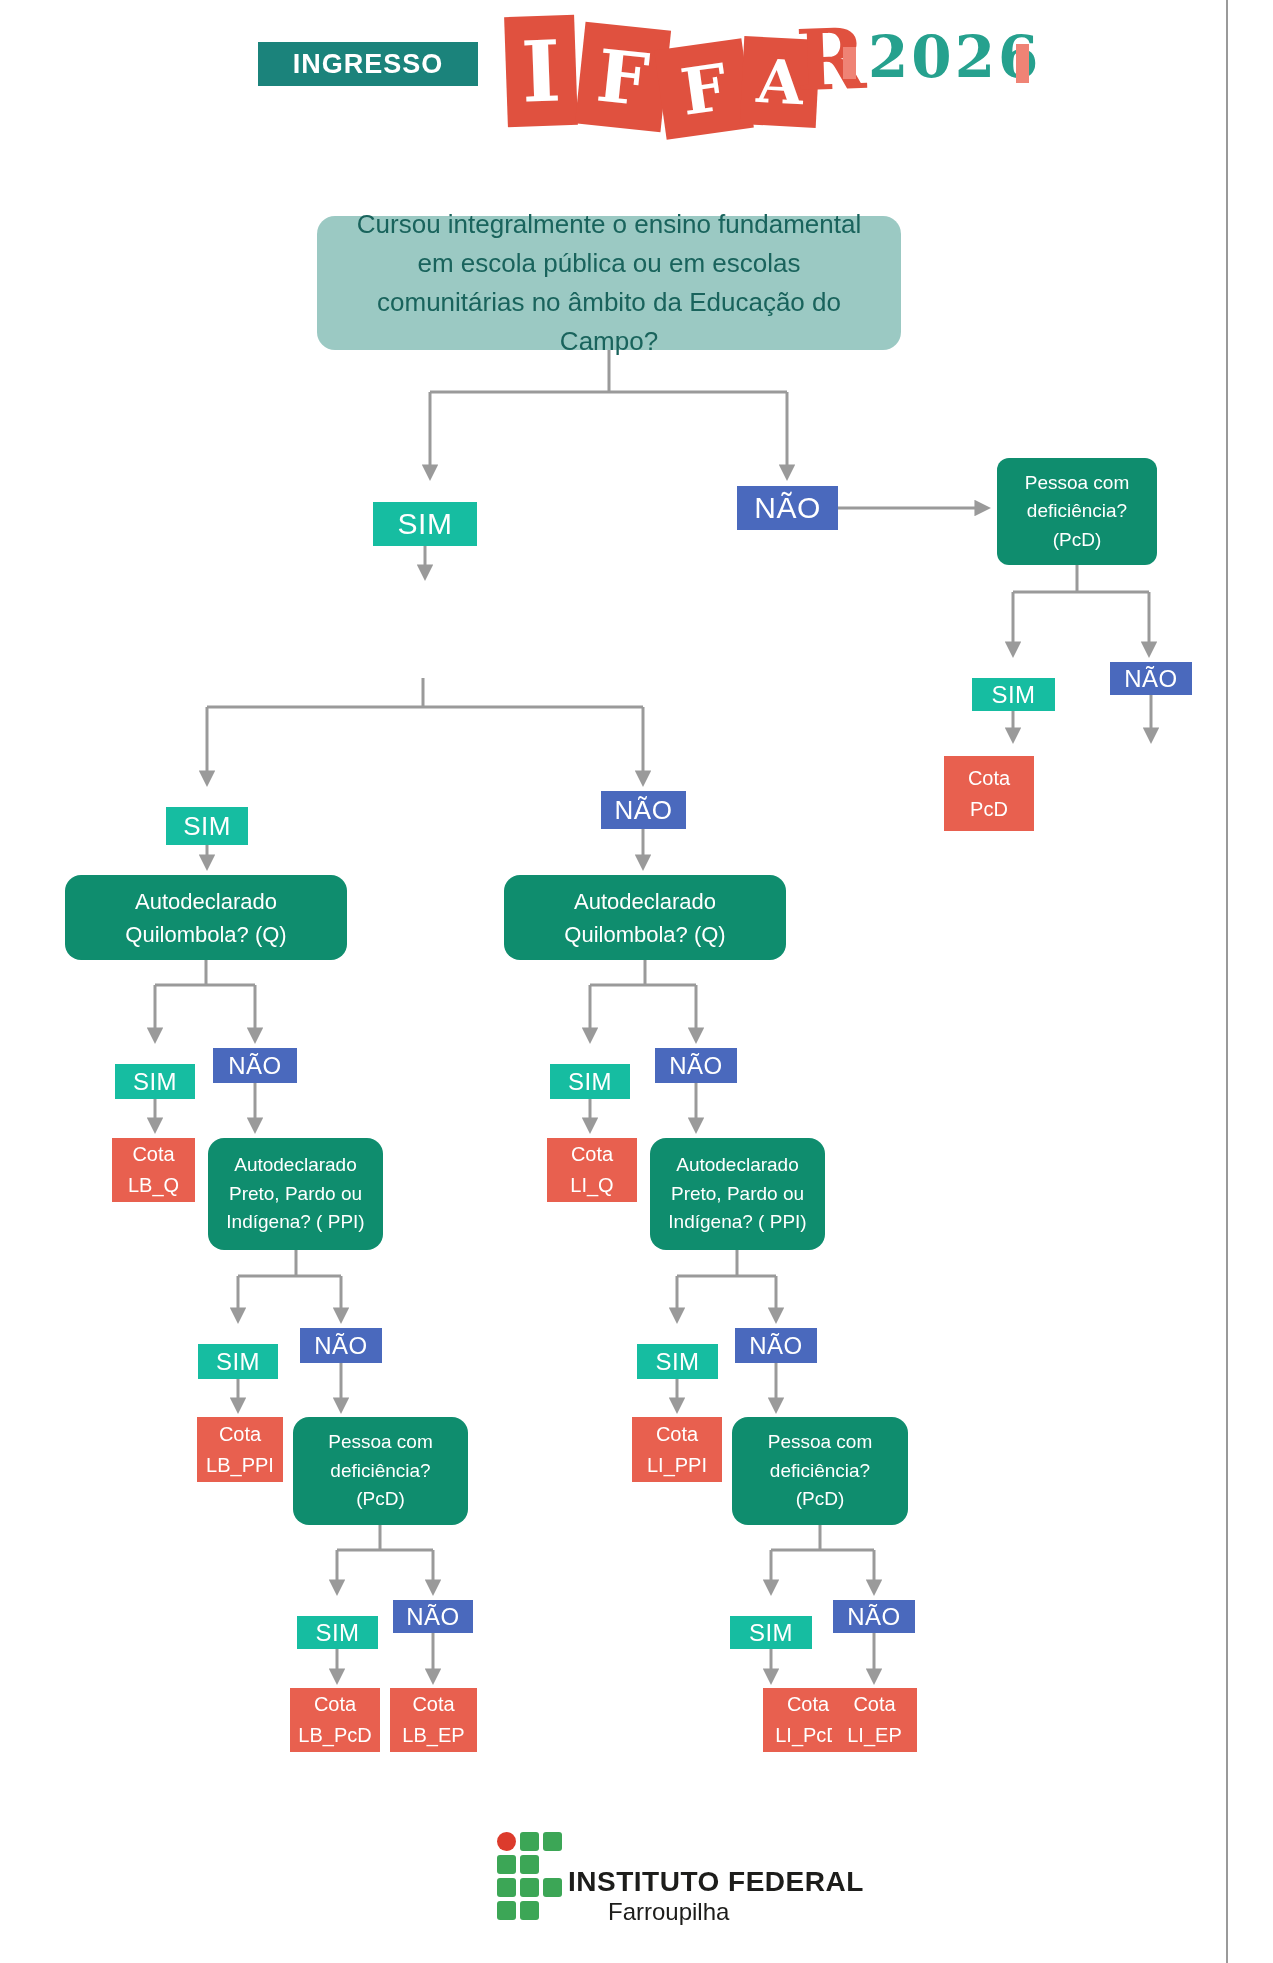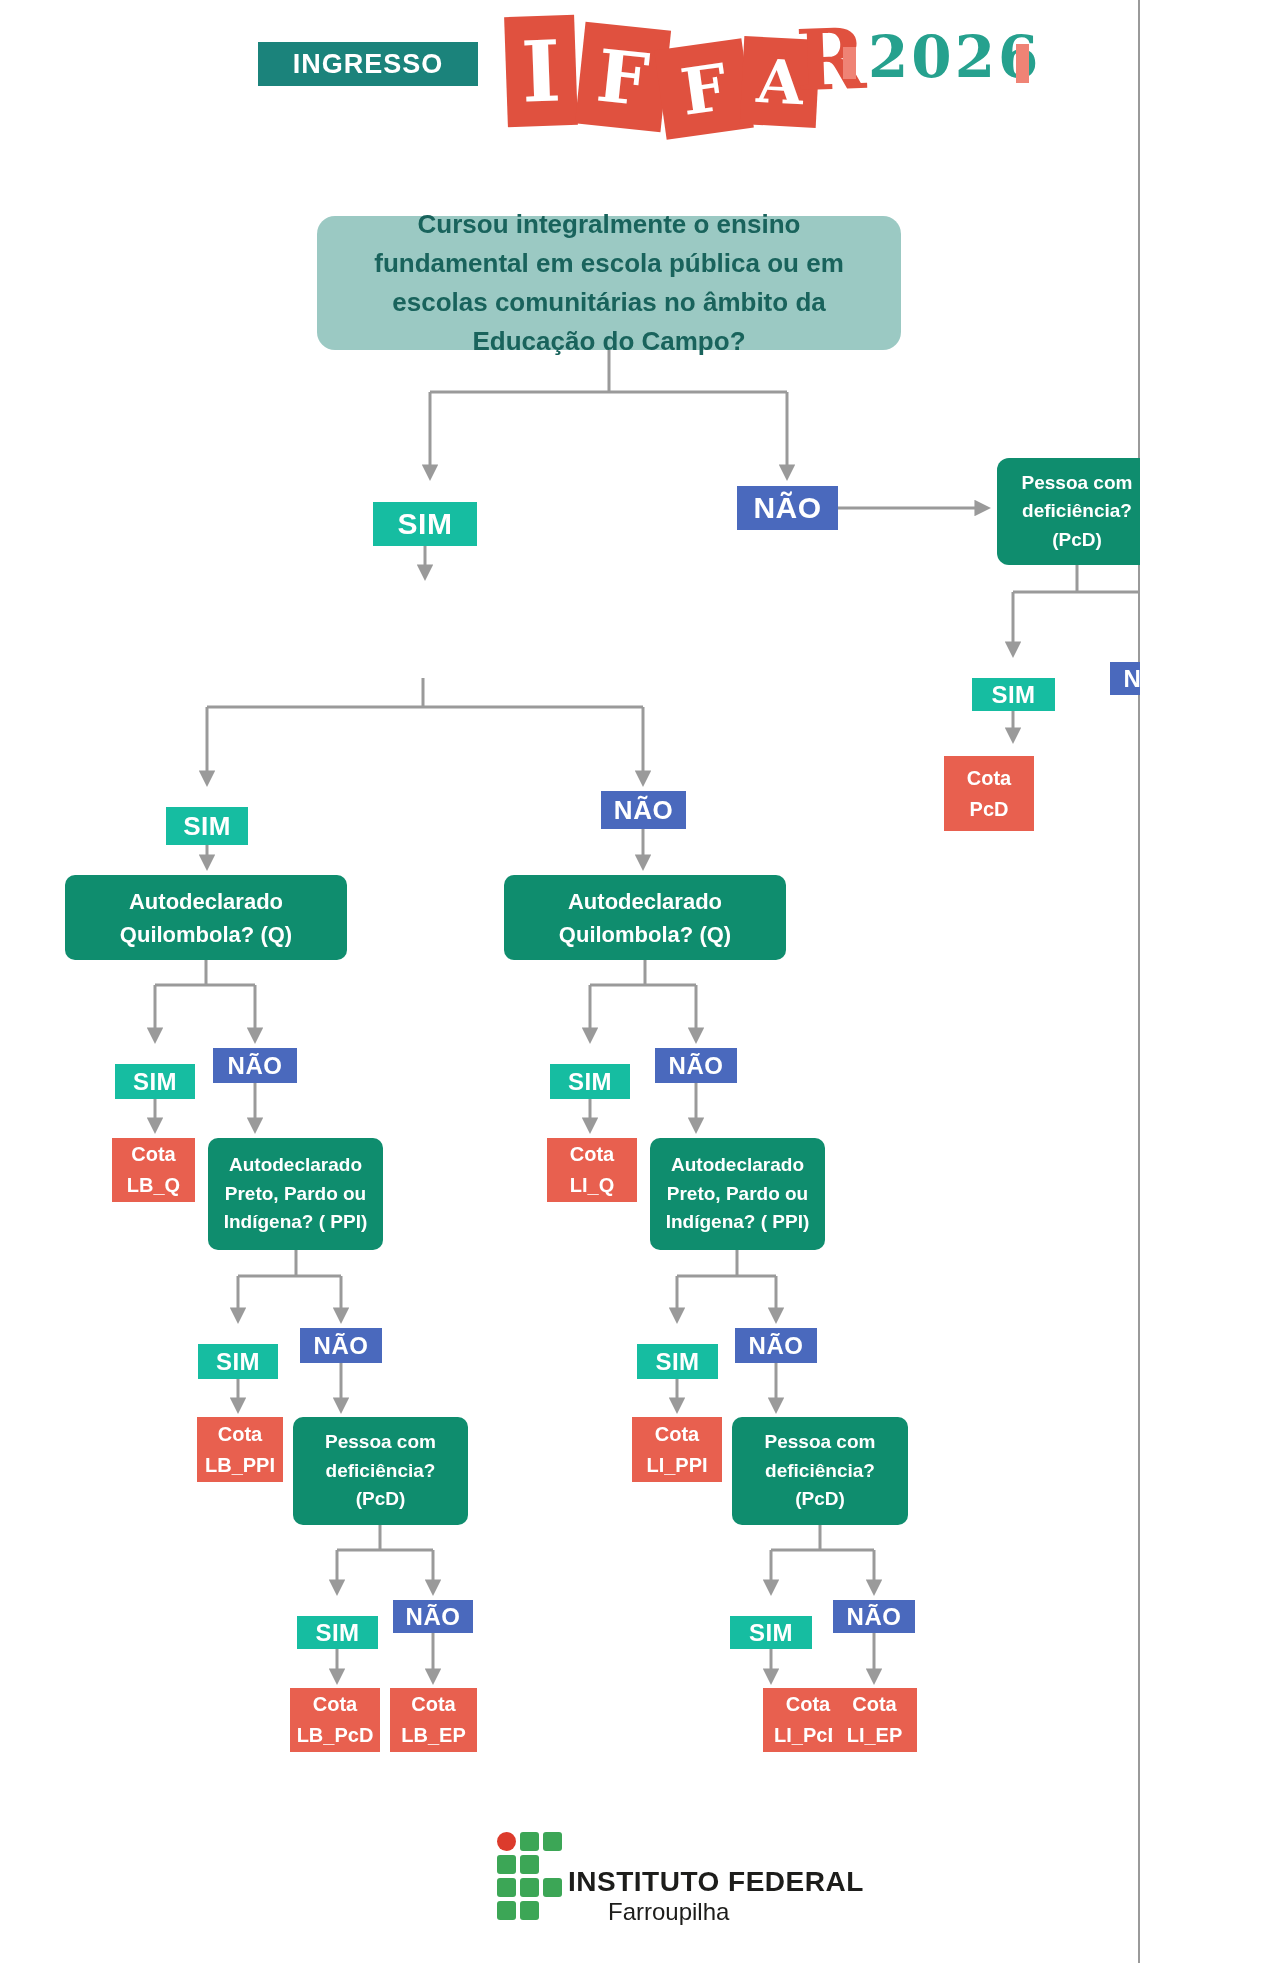--- a/index.html
+++ b/index.html
@@ -1,17 +1,17 @@
 <!DOCTYPE html>
 <html><head>
 <meta charset="utf-8">
 <style>
   html,body{margin:0;padding:0;background:#ffffff;}
   .canvas{
-    position:relative;width:1140px;height:1963px;background:#ffffff;overflow:hidden;
+    position:relative;width:1228px;height:1963px;background:#ffffff;overflow:hidden;
     font-family:"Liberation Sans",sans-serif;
   }
   .edge-line{position:absolute;top:0;right:0;width:2px;height:100%;background:#9a9a9a;}
   
   .ingresso{
     position:absolute;left:258px;top:42px;width:220px;height:44px;
     background:#1b837b;color:#ffffff;font-weight:700;font-size:27px;letter-spacing:1px;
     display:flex;align-items:center;justify-content:center;
   }
   .logo{position:absolute;left:0;top:0;width:1273px;height:140px;}
@@ -30,28 +30,28 @@
   .year{
     position:absolute;left:868px;top:28px;color:#26a18e;font-family:"DejaVu Serif",serif;
     font-weight:700;font-size:58px;letter-spacing:3px;line-height:1;
   }
   .bar{position:absolute;background:#ef8375;}
   .bar-left{left:843px;top:47px;width:13px;height:32px;}
   .bar-right{left:1016px;top:44px;width:13px;height:39px;}
   
   .node{
     position:absolute;display:flex;align-items:center;justify-content:center;
-    text-align:center;font-weight:700;box-sizing:border-box;
+    text-align:center;font-weight:400;box-sizing:border-box;
   }
   .q-light{
     background:#9bc9c3;color:#19635c;border-radius:18px;font-size:26px;line-height:1.5;
     padding:10px 24px;
   }
   .q-dark{
-    background:#0f8d6e;color:#ffffff;border-radius:10px;line-height:1.5;padding:8px 12px;
+    background:#0f8d6e;color:#ffffff;border-radius:16px;line-height:1.5;padding:8px 12px;
   }
   .fs22{font-size:22px;}
   .fs19{font-size:19px;}
   .yes{background:#16bda1;color:#ffffff;letter-spacing:0.5px;margin-top:16px;}
   .no{background:#4a69bd;color:#ffffff;letter-spacing:0.5px;}
   .lg{font-size:30px;}
   .md{font-size:26px;}
   .sm{font-size:24px;}
   .result{
     background:#e8604f;color:#ffffff;font-size:20px;line-height:1.55;padding:4px 6px;

